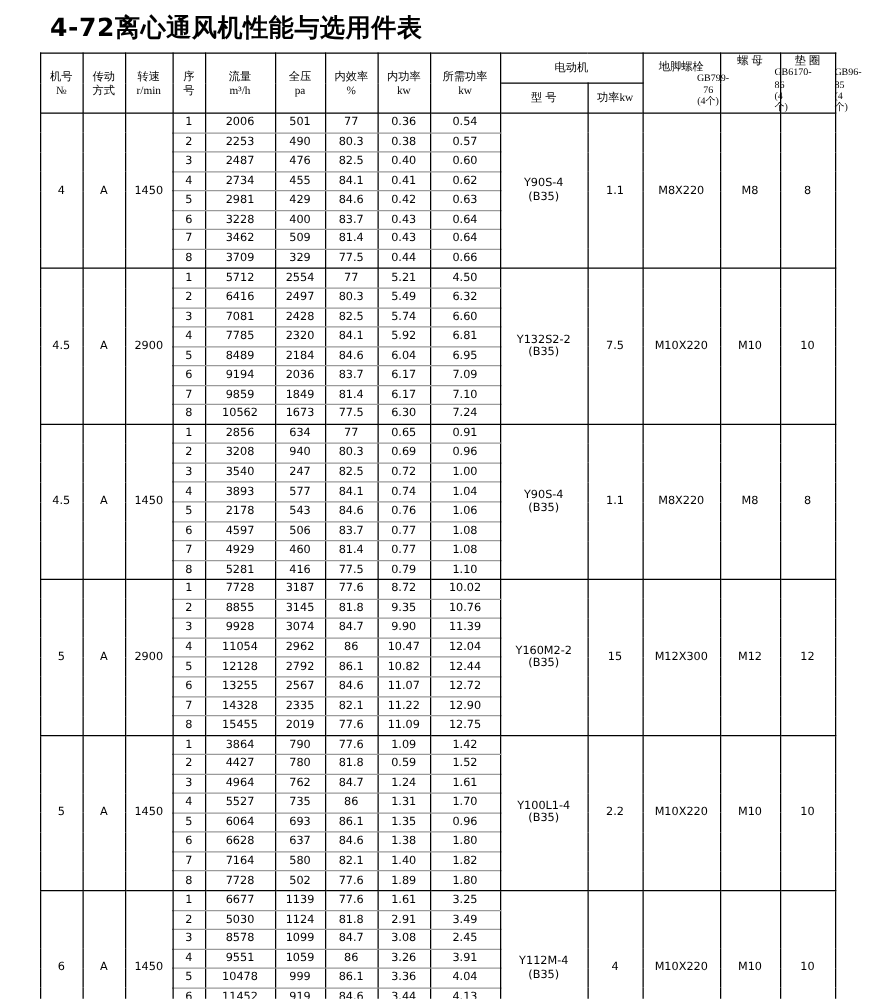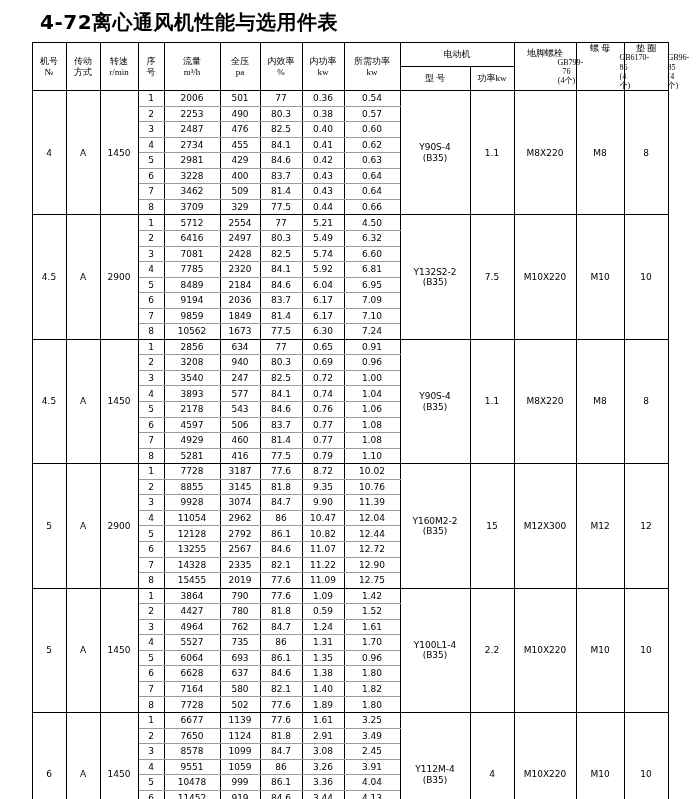--- a/index.html
+++ b/index.html
@@ -557,21 +557,21 @@
             <span>Y112M-4</span>
             <span>(B35)</span>
           </td>
           <td rowspan="8" class="grp motor-cell">4</td>
           <td rowspan="8" class="grp bolt-cell">M10X220</td>
           <td rowspan="8" class="grp nut-cell">M10</td>
           <td rowspan="8" class="grp washer-cell">10</td>
         </tr>
         <tr class="data">
           <td class="num">2</td>
-          <td class="num">7650</td>
+          <td class="num">5030</td>
           <td class="num">1124</td>
           <td class="num">81.8</td>
           <td class="num">2.91</td>
           <td class="num">3.49</td>
         </tr>
         <tr class="data">
           <td class="num">3</td>
           <td class="num">8578</td>
           <td class="num">1099</td>
           <td class="num">84.7</td>

